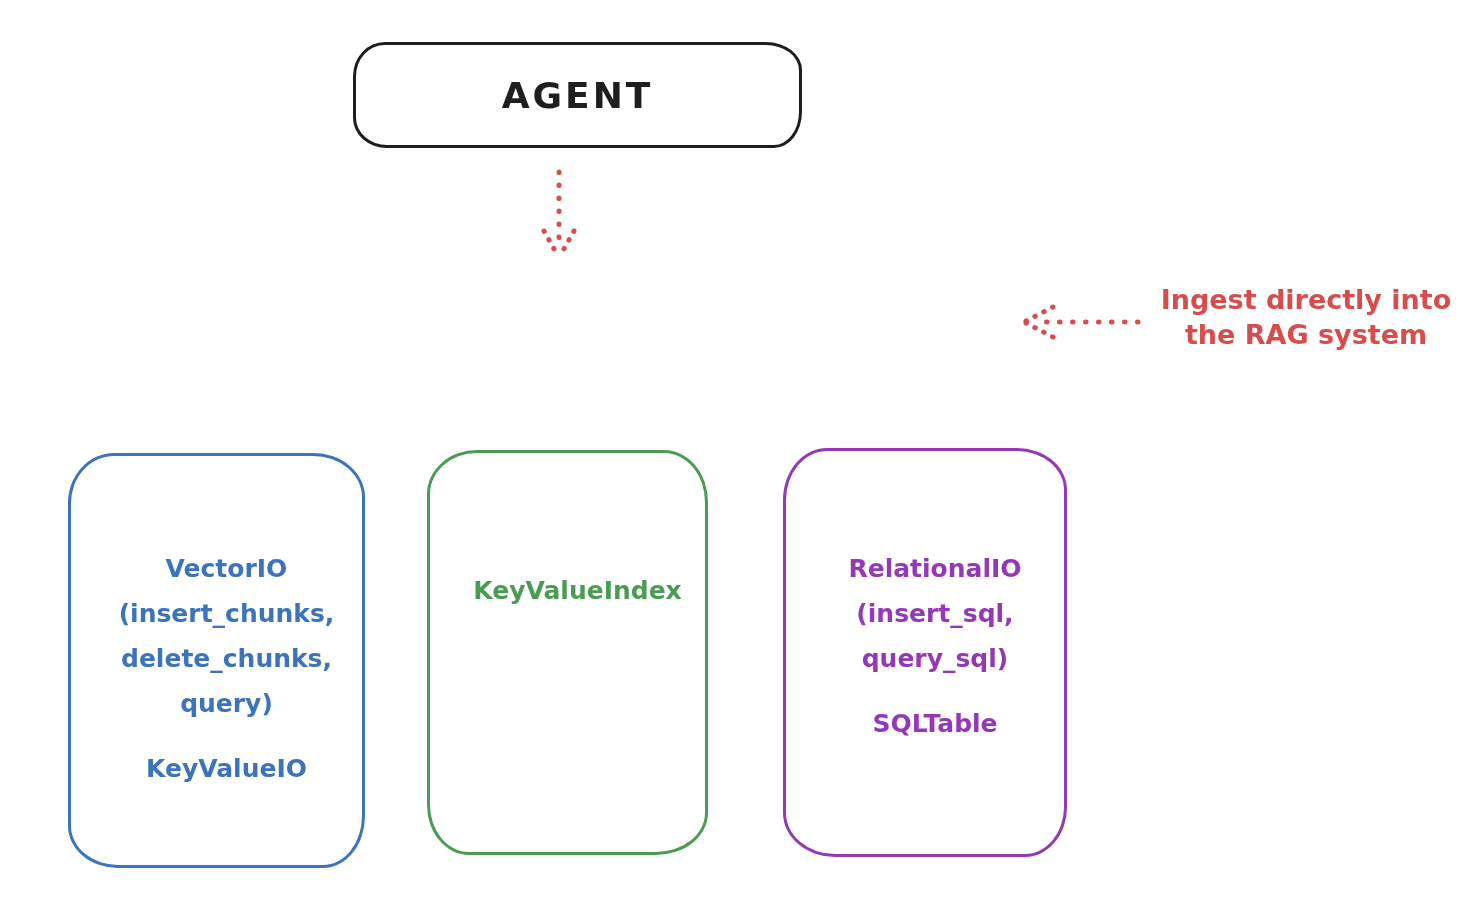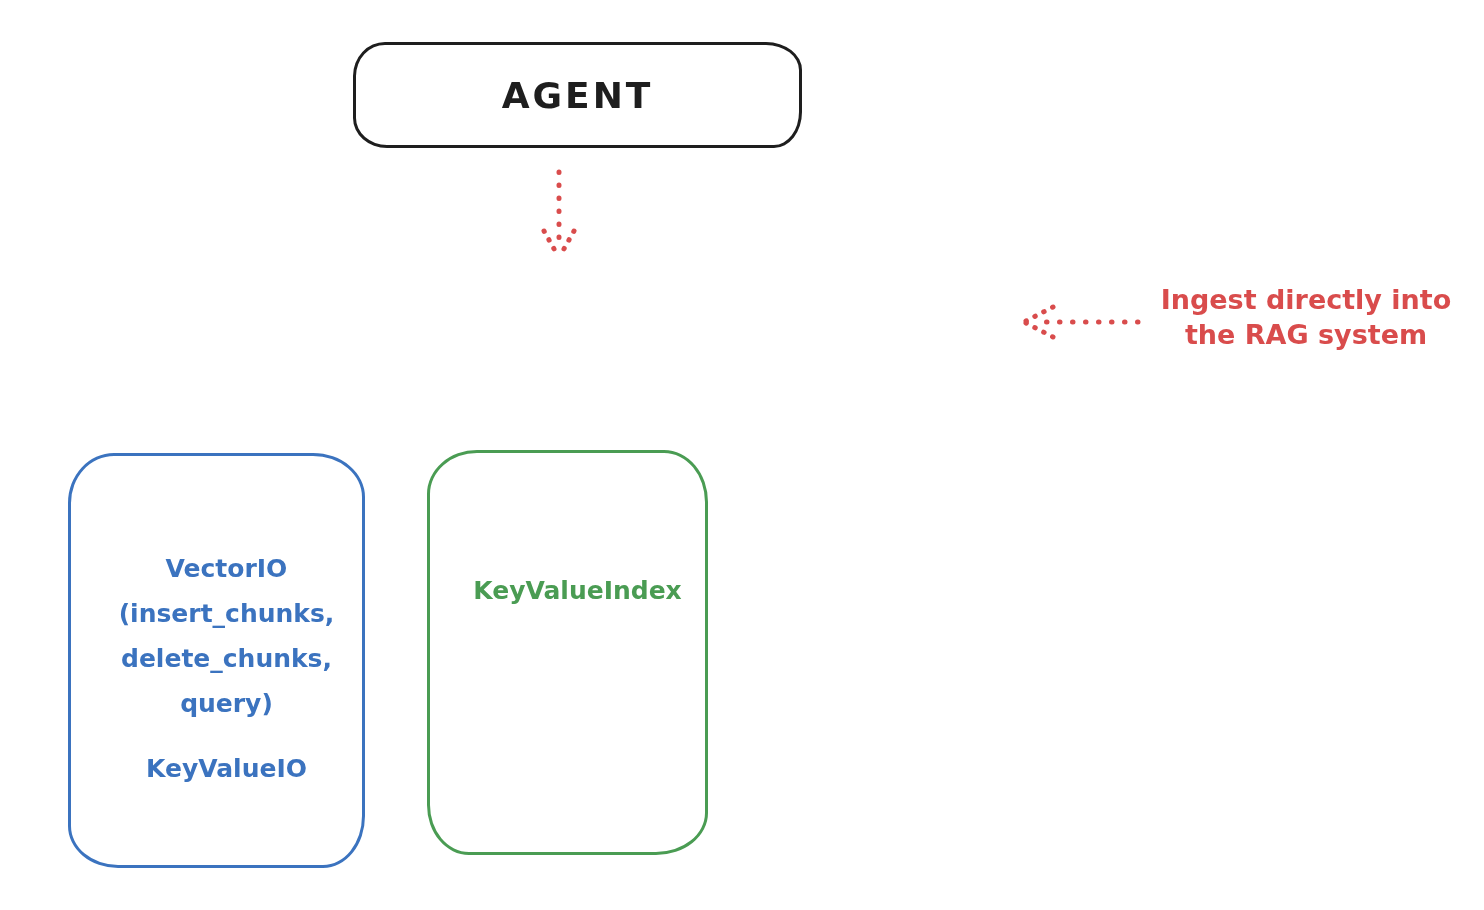--- a/index.html
+++ b/index.html
@@ -125,14 +125,20 @@
 (insert_chunks,
 delete_chunks,
 query)</div>
     <div class="index-label">KeyValueIO</div>
   </div>
 
   <div class="card card-keyvalue">
     <div class="index-label">KeyValueIndex</div>
   </div>
 
+  <div class="card card-relational">
+    <div class="methods">RelationalIO
+(insert_sql,
+query_sql)</div>
+    <div class="index-label">SQLTable</div>
+  </div>
 
 </div>
 
 </body></html>

